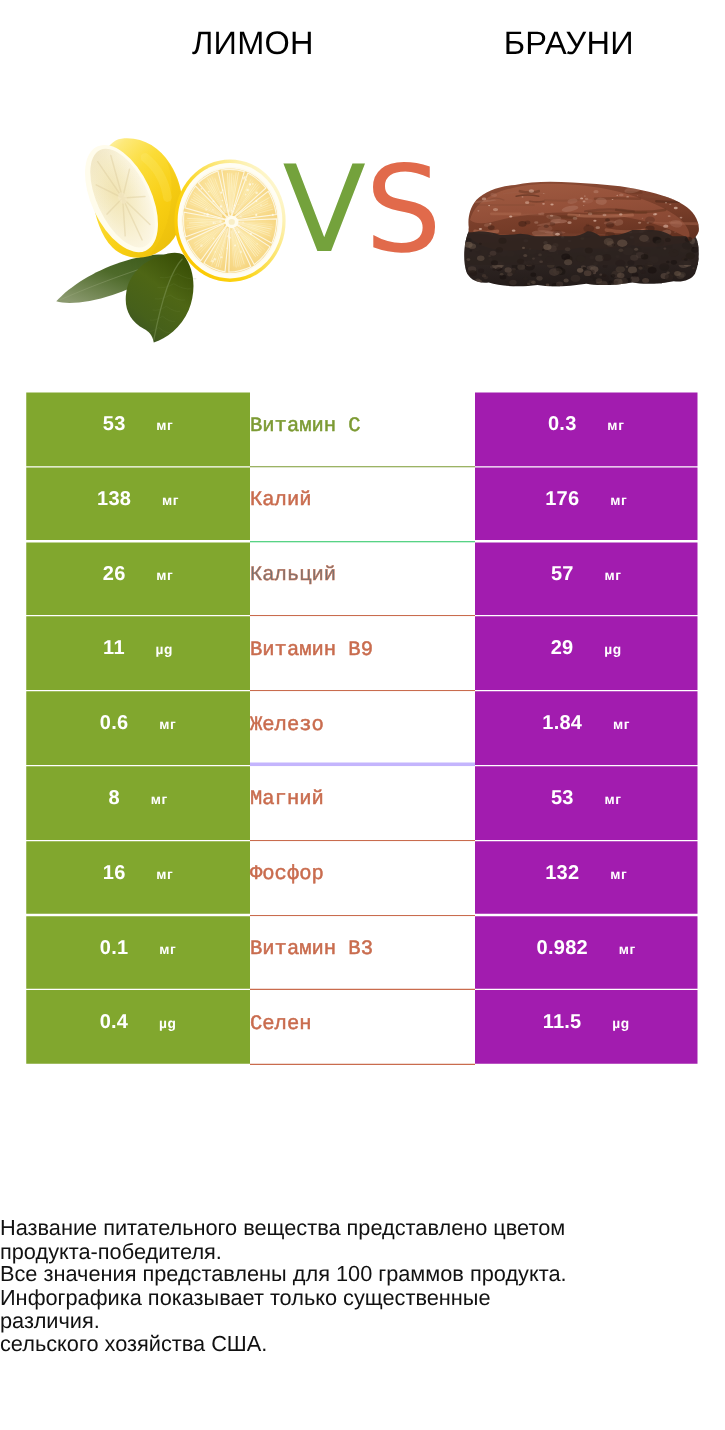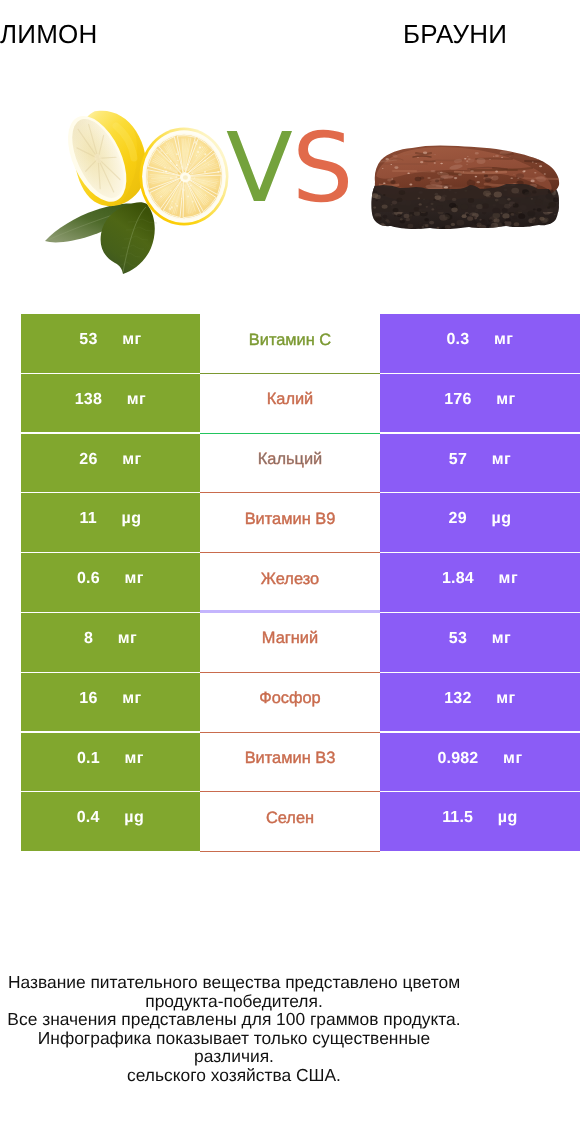--- a/index.html
+++ b/index.html
@@ -4,41 +4,41 @@
 <title>Nutrition comparison</title>
 <style>
   html,body{margin:0;padding:0;}
   body{width:580px;height:1144px;background:#ffffff;
        font-family:"Liberation Sans","DejaVu Sans",sans-serif;overflow:hidden;
        -webkit-font-smoothing:antialiased;
        text-rendering:geometricPrecision;}
   .page{position:relative;width:580px;height:1144px;background:#fff;}
   .title{position:absolute;font-size:26px;color:#000000;white-space:nowrap;
          font-weight:400;letter-spacing:.2px;line-height:26px;}
-  .title-left{left:0;width:251px;top:21px;text-align:left;}
+  .title-left{left:0;width:251px;top:21px;text-align:right;}
   .title-right{left:330px;width:250px;top:21px;text-align:center;}
   .hero-svg{position:absolute;left:0;top:0;}
   .vs{position:absolute;left:186.5px;top:120px;width:200px;height:100px;
       text-align:center;font-size:96px;line-height:96px;font-weight:400;
       font-family:"DejaVu Sans Condensed","DejaVu Sans",sans-serif;}
   .vs .v{color:#74a23c;display:inline-block;transform:scaleX(1.13);transform-origin:left center;margin-right:7px;}
   .vs .s{color:#e16a4b;display:inline-block;transform:scaleX(1.12);transform-origin:left center;}
   .table{position:absolute;left:0;top:314px;width:580px;}
   .row{position:relative;height:59.8px;}
   .cell{position:absolute;top:0;box-sizing:border-box;}
   .cell-left{left:21px;width:179px;height:58.6px;background:#81a72e;}
   .cell-mid{left:200px;width:180px;height:59.8px;background:#ffffff;}
-  .cell-right{left:380px;width:200px;height:58.6px;background:#8b5cf6;}
+  .cell-right{left:380px;width:178px;height:58.6px;background:#a21caf;}
   .val{position:absolute;left:0;width:100%;top:17px;text-align:center;color:#fff;
        font-size:16px;font-weight:700;white-space:nowrap;letter-spacing:.2px;}
-  .val .u{font-size:16px;letter-spacing:.5px;padding-left:20px;}
-  .lbl{position:absolute;left:0;width:100%;top:16.5px;text-align:center;
+  .val .u{font-size:11px;letter-spacing:.5px;padding-left:20px;}
+  .lbl{position:absolute;left:0;width:100%;top:16.5px;
        font-size:16.4px;font-weight:400;white-space:nowrap;
-       font-family:Liberation Sans, sans-serif;}
-  .footer{position:absolute;left:0;top:973px;width:468px;text-align:center;
+       font-family:Liberation Mono, monospace;}
+  .footer{position:absolute;left:0;top:973px;width:468px;text-align:left;
           color:#111111;font-size:17.4px;line-height:18.6px;}
 </style>
 </head>
 <body>
 
 <div class="page">
   <div class="title title-left">ЛИМОН</div>
   <div class="title title-right">БРАУНИ</div>
 
 <svg class="hero-svg" width="580" height="300" viewBox="0 0 580 300" xmlns="http://www.w3.org/2000/svg">

